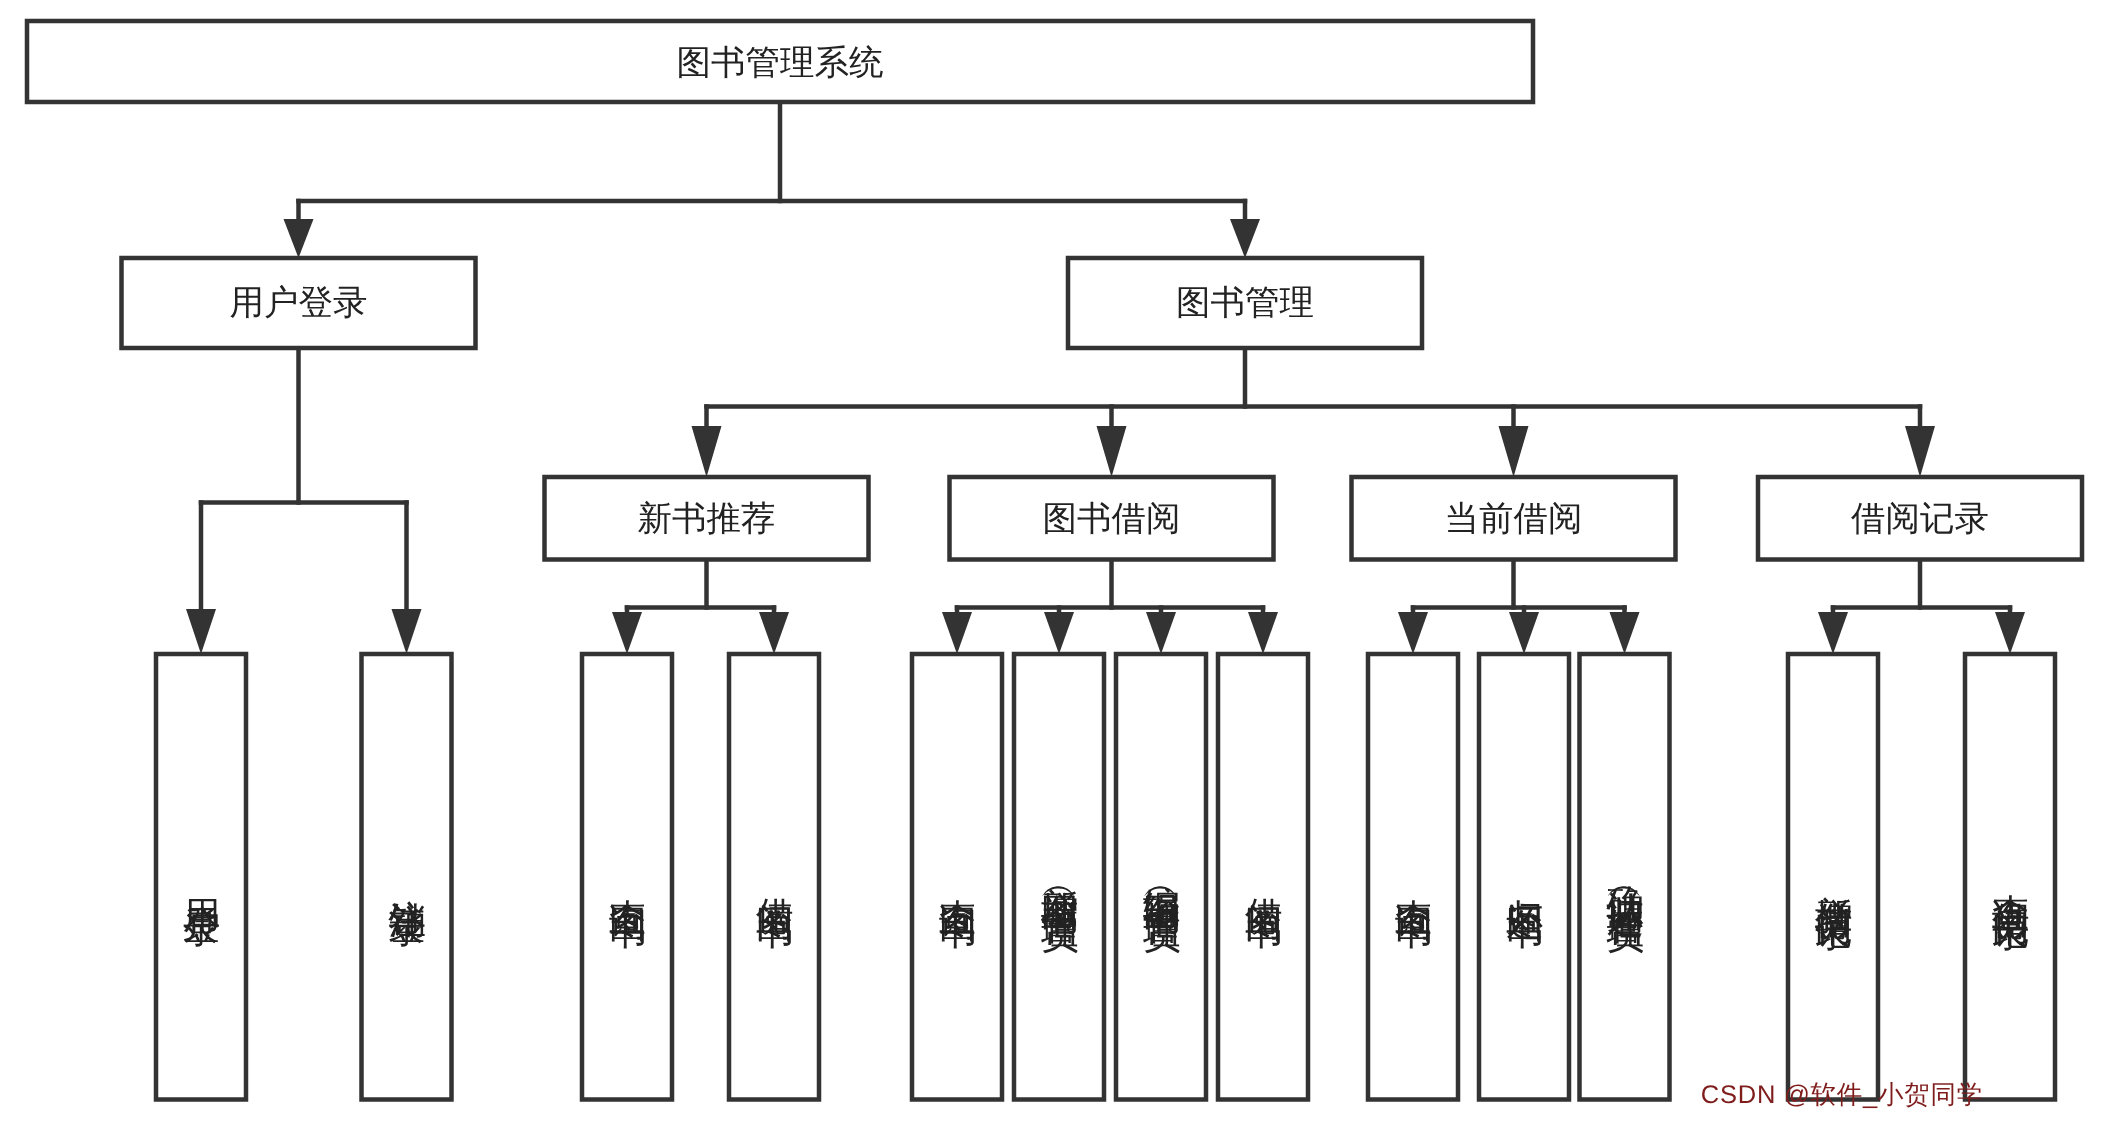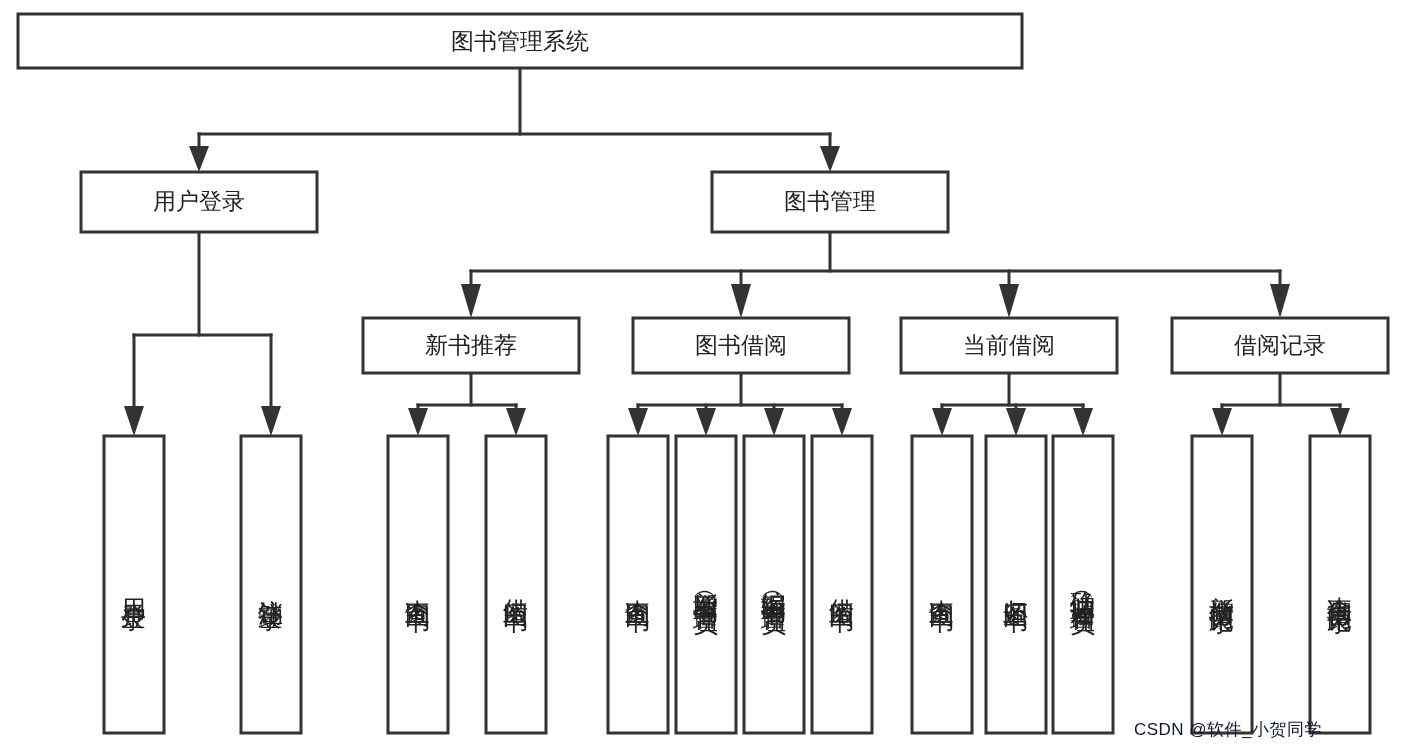--- a/index.html
+++ b/index.html
@@ -65,21 +65,21 @@
     color: #222222;
     white-space: nowrap;
     text-align: center;
   }
   #watermark {
     position: absolute;
     right: 8px;
     bottom: 6px;
     font-family: "Liberation Sans", "DejaVu Sans", sans-serif;
     font-size: 17px;
-    color: #0f172a;
+    color: #7f1d1d;
     letter-spacing: 0.5px;
     white-space: nowrap;
   }
 </style>
 </head>
 <body>
 
 <div id="diagram-root">
 
   <svg class="flow" viewBox="0 0 1405 747">

